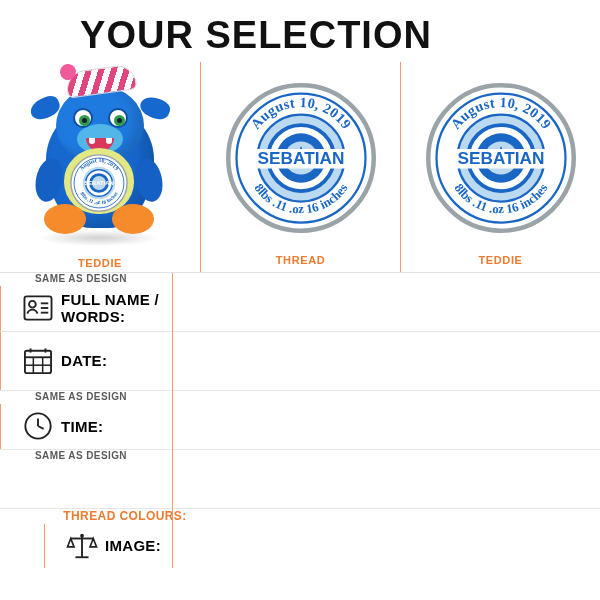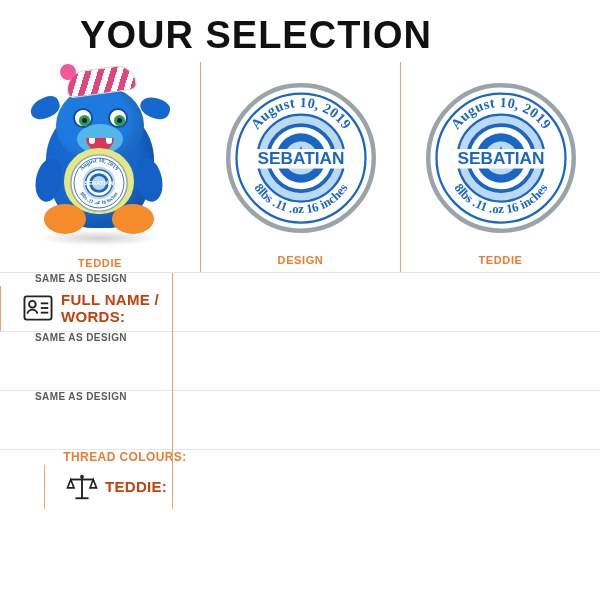--- a/index.html
+++ b/index.html
@@ -231,21 +231,21 @@
   .f-icon {
     width: 46px;
     display: flex;
     align-items: center;
     justify-content: center;
     flex: 0 0 46px;
   }
   .f-label {
     font-size: 15px;
     font-weight: bold;
-    color: #c2410c;
+    color: #000000;
     letter-spacing: 0.3px;
     line-height: 1.15;
     white-space: pre-line;
   }
   .vline-left {
     position: absolute;
     left: 172px; top: 0; bottom: 0;
     width: 1px;
     background: #f0a070;
   }
@@ -330,21 +330,21 @@
               <textPath href="#arcTopD" startOffset="50%" text-anchor="middle">August 10, 2019</textPath>
             </text>
             <text font-family="Liberation Serif, serif" font-size="17" font-weight="bold" fill="#1a66c4">
               <textPath href="#arcBotD" startOffset="50%" text-anchor="middle">8lbs .11 .oz 16 inches</textPath>
             </text>
             <rect x="28" y="88" width="144" height="26" fill="#ffffff"></rect>
             <text x="100" y="108" text-anchor="middle" font-family="Liberation Sans, sans-serif" font-size="23" font-weight="bold" fill="#1a66c4">SEBATIAN</text>
           </svg>
         </div>
       </div>
-      <div class="panel-label">DESIGN</div>
+      <div class="panel-label">THREAD</div>
     </div>
 
     <div class="panel">
       <div class="panel-body">
         <div class="badge">
           <svg width="150" height="150" viewBox="0 0 200 200" aria-hidden="true">
             <defs>
               <path id="arcTopI" d="M 30 102 A 70 70 0 0 1 170 102"></path>
               <path id="arcBotI" d="M 26 100 A 74 74 0 0 0 174 100"></path>
             </defs>
@@ -388,24 +388,51 @@
             <line x1="19" y1="10" x2="27" y2="10" stroke="#222" stroke-width="2"></line>
             <line x1="19" y1="15" x2="27" y2="15" stroke="#222" stroke-width="2"></line>
             <line x1="19" y1="20" x2="27" y2="20" stroke="#222" stroke-width="2"></line>
           </svg>
         </div>
         <div class="f-label">FULL NAME /
 WORDS:</div>
       </div>
     </div>
 
+    <div class="field-row">
+      <div class="col-left"></div>
+      <div class="col-right">
+        <div class="f-icon">
+          <svg width="30" height="28" viewBox="0 0 32 30">
+            <rect x="2" y="4" width="28" height="24" rx="2" fill="none" stroke="#222" stroke-width="2"></rect>
+            <line x1="2" y1="11" x2="30" y2="11" stroke="#222" stroke-width="2"></line>
+            <line x1="11" y1="11" x2="11" y2="28" stroke="#222" stroke-width="1.6"></line>
+            <line x1="21" y1="11" x2="21" y2="28" stroke="#222" stroke-width="1.6"></line>
+            <line x1="2" y1="19.5" x2="30" y2="19.5" stroke="#222" stroke-width="1.6"></line>
+            <line x1="8" y1="1.5" x2="8" y2="6" stroke="#222" stroke-width="2"></line>
+            <line x1="24" y1="1.5" x2="24" y2="6" stroke="#222" stroke-width="2"></line>
+          </svg>
+        </div>
+        <div class="f-label">DATE:</div>
+      </div>
+    </div>
 
     <div class="field-row">
       <div class="col-left">SAME AS
 DESIGN</div>
+      <div class="col-right">
+        <div class="f-icon">
+          <svg width="30" height="30" viewBox="0 0 32 32">
+            <circle cx="16" cy="16" r="13.5" fill="none" stroke="#222" stroke-width="2"></circle>
+            <line x1="16" y1="16" x2="16" y2="8" stroke="#222" stroke-width="2"></line>
+            <line x1="16" y1="16" x2="22" y2="19" stroke="#222" stroke-width="2"></line>
+          </svg>
+        </div>
+        <div class="f-label">TIME:</div>
+      </div>
     </div>
 
     <div class="field-row">
       <div class="col-left">SAME AS
 DESIGN</div>
     </div>
 
     <div class="field-row">
       <div class="col-left thread">THREAD
 COLOURS:</div>
@@ -413,17 +440,17 @@
         <div class="f-icon">
           <svg width="32" height="30" viewBox="0 0 34 32">
             <line x1="17" y1="5" x2="17" y2="28" stroke="#222" stroke-width="2"></line>
             <line x1="5" y1="8" x2="29" y2="8" stroke="#222" stroke-width="2"></line>
             <line x1="10" y1="28" x2="24" y2="28" stroke="#222" stroke-width="2"></line>
             <path d="M1.5 17 L5 8 L8.5 17 Z" fill="none" stroke="#222" stroke-width="1.8"></path>
             <path d="M25.5 17 L29 8 L32.5 17 Z" fill="none" stroke="#222" stroke-width="1.8"></path>
             <circle cx="17" cy="5" r="2" fill="#222"></circle>
           </svg>
         </div>
-        <div class="f-label">TEDDIE:</div>
+        <div class="f-label">IMAGE:</div>
       </div>
     </div>
   </div>
 </div>
 
 </body></html>

